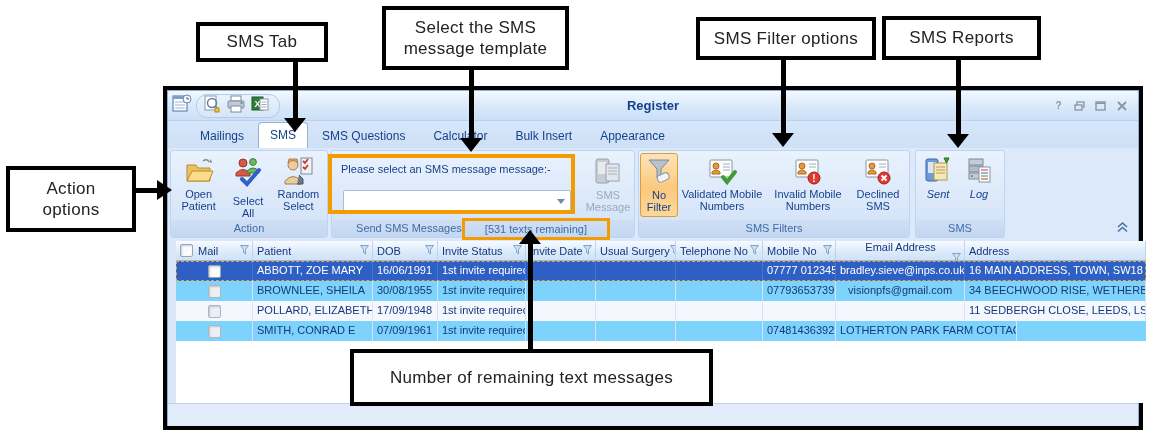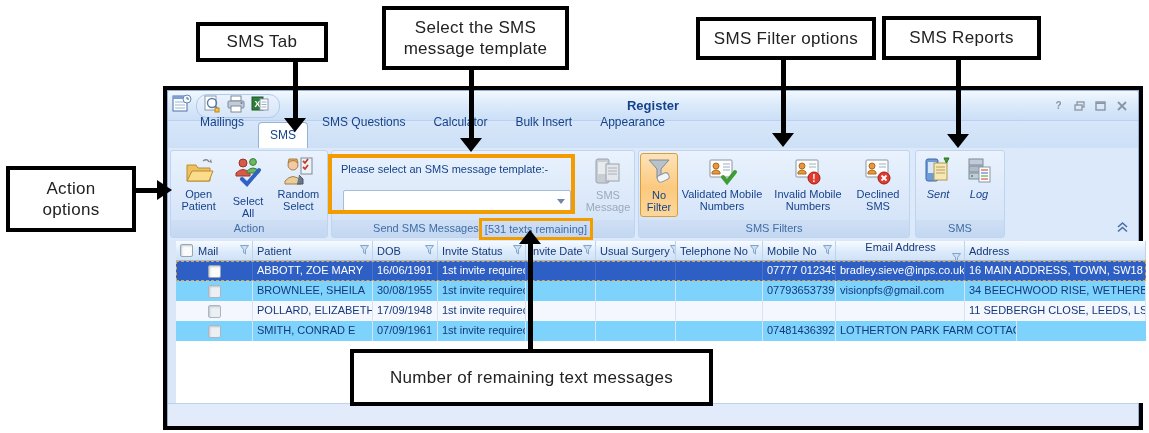--- a/index.html
+++ b/index.html
@@ -28,21 +28,21 @@
   .qat { position:absolute; left:4px; top:3px; display:flex; align-items:center; gap:4px; }
   .qat-pill { display:flex; align-items:center; gap:6px; padding:2px 10px 2px 6px;
               background:linear-gradient(#eaf2fd,#d6e5f8); border:1px solid #b4cbe8; border-radius:11px; height:24px; }
   .title-text { position:absolute; left:0; right:0; top:7px; text-align:center;
                 font-size:13px; font-weight:bold; color:#15428b; }
   .winbtns { position:absolute; right:10px; top:9px; display:flex; gap:8px; align-items:center; }
   .winbtn { width:13px; height:11px; display:flex; align-items:center; justify-content:center; }
 
   .tabstrip { position:absolute; left:0; top:30px; width:970px; height:27px;
               background:linear-gradient(#d7e6fa,#cde0f6); display:flex; align-items:flex-end; padding-left:18px; }
-  .tab { font-size:12px; color:#15428b; padding:5px 14px 19px 14px; cursor:default; }
+  .tab { font-size:12px; color:#15428b; padding:5px 14px 5px 14px; cursor:default; }
   .tab.active { background:#fff; border:1px solid #95b3d7; border-bottom:none;
                 border-radius:4px 4px 0 0; padding:5px 11px 6px 11px; font-weight:normal; }
 
   .ribbon { position:absolute; left:0; top:57px; width:970px; height:92px; background:#dce9fa; }
   .rgroup { position:absolute; top:2px; height:88px; border:1px solid #bfd4ee; border-radius:3px;
             background:linear-gradient(#e9f2fd, #dbe8fa 60%, #cfe0f6); }
   .rgroup-content { position:relative; height:69px; display:flex; align-items:flex-start; padding:2px 1px; }
   .rgroup-caption { height:17px; line-height:17px; text-align:center; font-size:11px; color:#3f6ca6;
                     background:linear-gradient(#cfdff5,#c3d7f1); border-radius:0 0 3px 3px;
                     display:flex; align-items:center; justify-content:center; }
@@ -57,21 +57,21 @@
 
   
   .tpl-label { position:absolute; left:9px; top:12px; font-size:11px; color:#15428b; white-space:nowrap; }
   .combo { position:absolute; left:11px; top:39px; width:228px; height:21px; background:#fff;
            border:1px solid #a5bdd9; border-radius:2px; }
   .combo .dd { position:absolute; right:5px; top:8px; width:0; height:0;
                border-left:4px solid transparent; border-right:4px solid transparent; border-top:5px solid #7189a8; }
   .sms-msg-btn { position:absolute; left:250px; top:3px; width:52px; }
   .obox1 { position:absolute; left:160px; top:6px; width:247px; height:60px;
            border:4px solid #f39c00; z-index:6; pointer-events:none; }
-  .obox2 { display:inline-block; border:3px solid #f39c00; padding:0 3px; margin:-4px 0 -4px 0;
+  .obox2 { display:inline-block; border:3px solid #f39c00; padding:0 20px; margin:-4px 0 -4px 0;
            line-height:16px; position:relative; z-index:6; background:transparent; }
 
   
   .tablewrap { position:absolute; left:8px; top:150px; width:970px; height:162px; background:#fff; }
   .thead { display:flex; height:20px; background:linear-gradient(#f8fbff,#dcebfb 55%,#cfe2f7);
            border-bottom:1px solid #9db9dc; }
   .th { display:flex; align-items:center; font-size:11px; color:#16387c; padding:0 3px 0 4px;
         border-right:1px solid #bed3ec; overflow:hidden; white-space:nowrap; }
   .th .spacer { margin-left:auto; }
   .trow { display:flex; height:20px; }
@@ -215,21 +215,21 @@
                   </svg>
               </span>
               <span>Random Select</span>
             </div>
           </div>
           <div class="rgroup-caption">Action</div>
         </div>
 
         <div class="rgroup" style="left:163px; width:304px;">
           <div class="rgroup-content" style="display:block;">
-            <span class="tpl-label">Please select an SMS message template:-</span>
+            <span class="tpl-label">Please select an SMS message message:-</span>
             <div class="combo">
               <span></span>
               <span class="dd"></span>
             </div>
             <div class="rbtn disabled sms-msg-btn">
               <span class="ricon">
                 <svg width="32" height="32" viewBox="0 0 32 32">
                     <rect x="4" y="3" width="13" height="24" rx="2" fill="#c8cdd4" stroke="#9aa2ac"></rect>
                     <rect x="6" y="6" width="9" height="12" fill="#e8ebee"></rect>
                     <rect x="14" y="8" width="13" height="17" fill="#e3e6ea" stroke="#9aa2ac"></rect>
@@ -430,21 +430,21 @@
               <div class="td cbcell" style="width: 77px;">
                 <span class="cb dis"></span>
               </div>
               <div class="td" style="width: 120px;">BROWNLEE, SHEILA</div>
               <div class="td" style="width: 65px;">30/08/1955</div>
               <div class="td" style="width: 88px;">1st invite required</div>
               <div class="td" style="width: 70px;"></div>
               <div class="td" style="width: 80px;"></div>
               <div class="td" style="width: 87px;"></div>
               <div class="td" style="width: 73px; text-align: right;">07793653739</div>
-              <div class="td" style="width: 129px;">visionpfs@gmail.com</div>
+              <div class="td" style="width: 129px; text-align: center;">visionpfs@gmail.com</div>
               <div class="td" style="width: 181px;">34 BEECHWOOD RISE, WETHERBY</div>
             </div>
             <div class="trow alt-b">
               <div class="td cbcell" style="width: 77px;">
                 <span class="cb dis"></span>
               </div>
               <div class="td" style="width: 120px;">POLLARD, ELIZABETH</div>
               <div class="td" style="width: 65px;">17/09/1948</div>
               <div class="td" style="width: 88px;">1st invite required</div>
               <div class="td" style="width: 70px;"></div>

